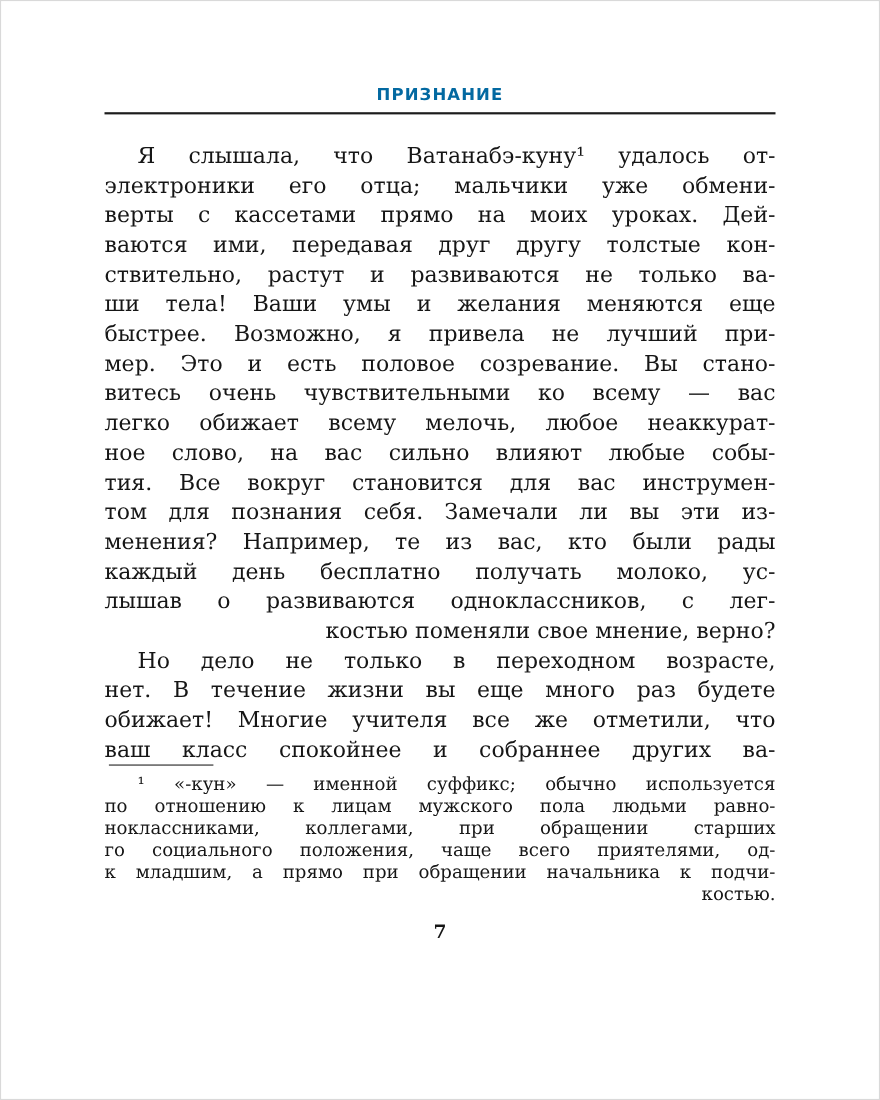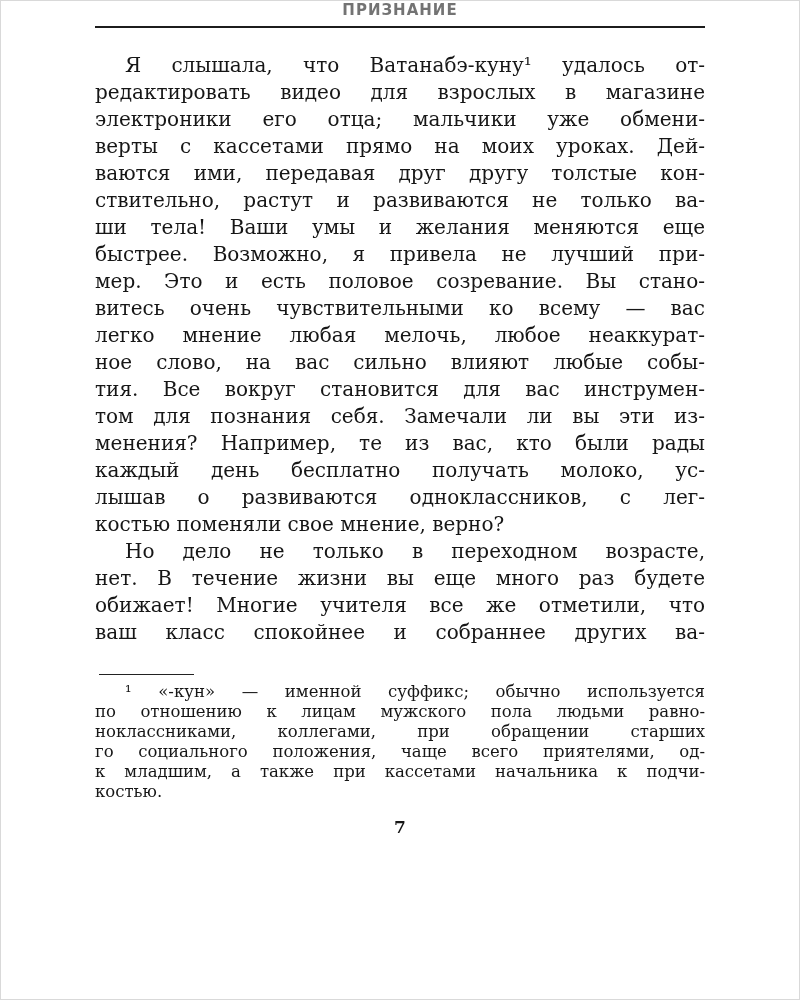--- a/index.html
+++ b/index.html
@@ -12,54 +12,55 @@
     position: relative;
     width: 800px;
     height: 1000px;
     box-sizing: border-box;
     background: #ffffff;
     border: 1px solid #d9d9d9;
     overflow: hidden;
     color: #161616;
   }
   .running-head {
+    padding-top: 76px;
     text-align: center;
     font-family: "DejaVu Sans", "Liberation Sans", sans-serif;
     font-weight: 700;
     font-size: 15px;
     letter-spacing: 1px;
-    color: #737373;
+    color: #0369a1;
   }
   .header-rule {
     width: 610px;
     margin: 7px auto 0 auto;
     border: 0;
     border-top: 2px solid #1c1c1c;
   }
   .body-text {
     width: 610px;
     margin: 24px auto 0 auto;
     font-size: 20px;
     line-height: 27px;
     font-weight: 400;
   }
   .paragraph { margin: 0; }
   .paragraph .line:first-child { text-indent: 30px; }
   .line {
-    text-align: left;
+    text-align: right;
     white-space: normal;
   }
   .line.just {
     text-align: justify;
     -moz-text-align-last: justify;
     text-align-last: justify;
   }
   .footnote-block {
     width: 610px;
-    margin: 28px auto 0 auto;
+    margin: 0 auto 0 auto;
   }
   .footnote-rule {
     width: 95px;
     margin: 0 0 7px 4px;
     border: 0;
     border-top: 1.5px solid #222;
   }
   .footnote {
     font-size: 16.5px;
     line-height: 20px;
@@ -78,30 +79,29 @@
 
 <div class="book-page">
 
   <div class="running-head">ПРИЗНАНИЕ</div>
 
   <hr class="header-rule">
 
   <div class="body-text">
     <div class="paragraph">
         <div class="line just">Я слышала, что Ватанабэ-куну¹ удалось от-</div>
-        <div class="line just">редактировать видео для взрослых в магазине</div>
         <div class="line just">электроники его отца; мальчики уже обмени-</div>
         <div class="line just">верты с кассетами прямо на моих уроках. Дей-</div>
         <div class="line just">ваются ими, передавая друг другу толстые кон-</div>
         <div class="line just">ствительно, растут и развиваются не только ва-</div>
         <div class="line just">ши тела! Ваши умы и желания меняются еще</div>
         <div class="line just">быстрее. Возможно, я привела не лучший при-</div>
         <div class="line just">мер. Это и есть половое созревание. Вы стано-</div>
         <div class="line just">витесь очень чувствительными ко всему — вас</div>
-        <div class="line just">легко мнение любая мелочь, любое неаккурат-</div>
+        <div class="line just">легко обижает всему мелочь, любое неаккурат-</div>
         <div class="line just">ное слово, на вас сильно влияют любые собы-</div>
         <div class="line just">тия. Все вокруг становится для вас инструмен-</div>
         <div class="line just">том для познания себя. Замечали ли вы эти из-</div>
         <div class="line just">менения? Например, те из вас, кто были рады</div>
         <div class="line just">каждый день бесплатно получать молоко, ус-</div>
         <div class="line just">лышав о развиваются одноклассников, с лег-</div>
         <div class="line">костью поменяли свое мнение, верно?</div>
       </div>
     <div class="paragraph">
         <div class="line just">Но дело не только в переходном возрасте,</div>
@@ -111,20 +111,20 @@
       </div>
   </div>
 
   <div class="footnote-block">
     <hr class="footnote-rule">
     <div class="footnote">
         <div class="line just">¹ «-кун» — именной суффикс; обычно используется</div>
         <div class="line just">по отношению к лицам мужского пола людьми равно-</div>
         <div class="line just">ноклассниками, коллегами, при обращении старших</div>
         <div class="line just">го социального положения, чаще всего приятелями, од-</div>
-        <div class="line just">к младшим, а также при кассетами начальника к подчи-</div>
+        <div class="line just">к младшим, а прямо при обращении начальника к подчи-</div>
         <div class="line">костью.</div>
       </div>
   </div>
 
   <div class="page-number">7</div>
 
 </div>
 
 </body></html>

